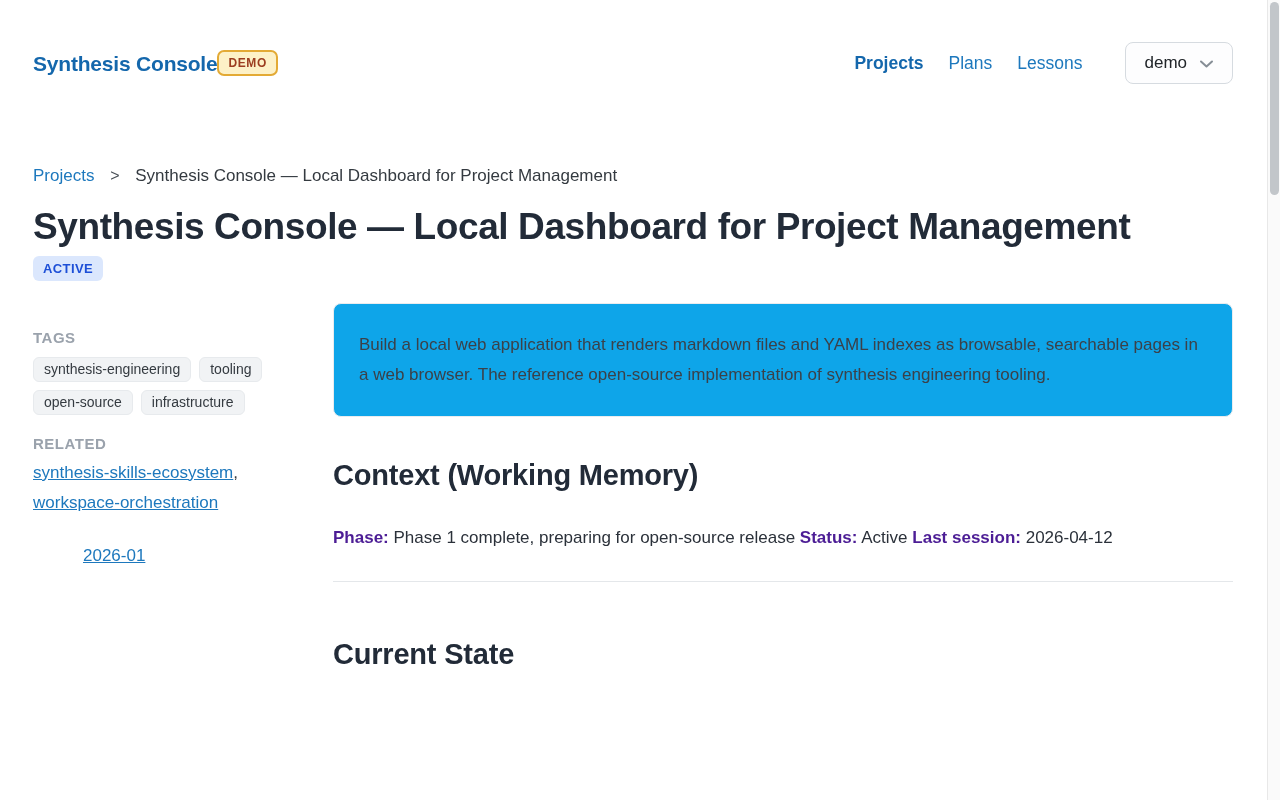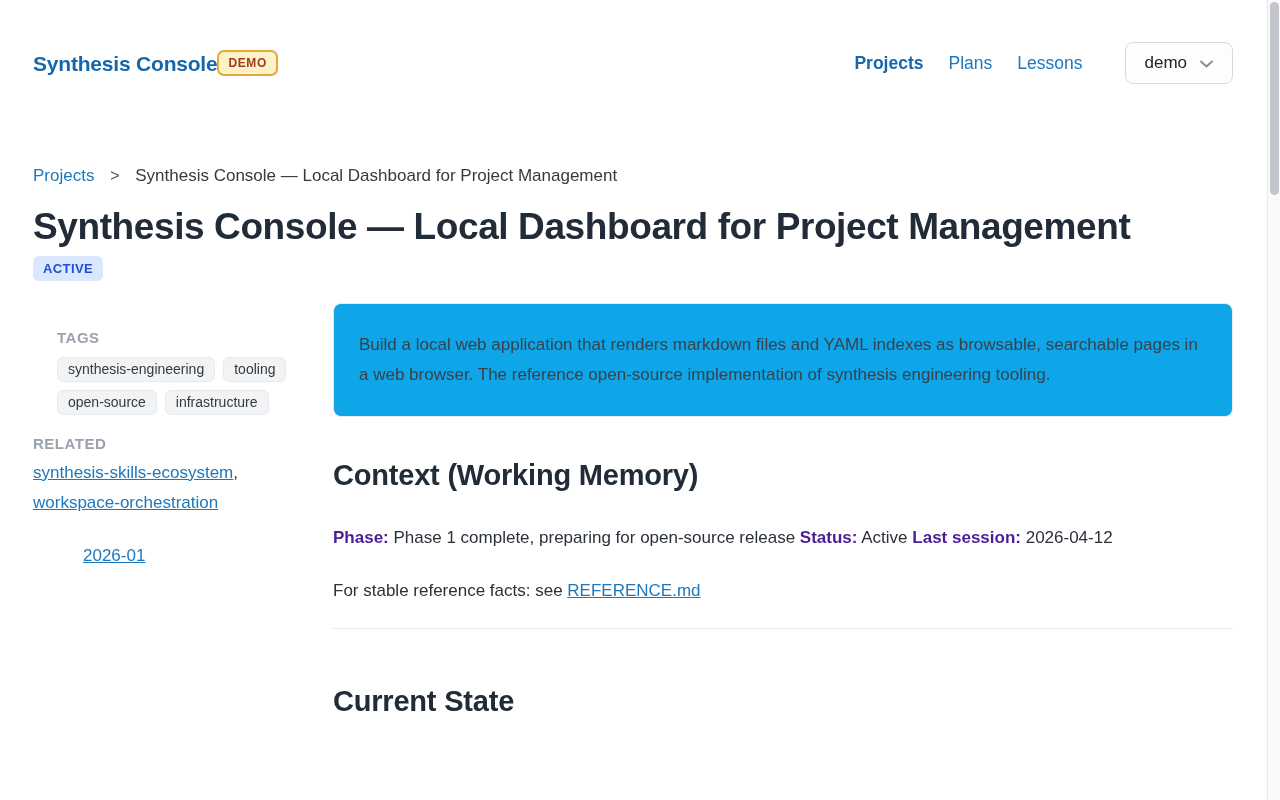--- a/index.html
+++ b/index.html
@@ -71,21 +71,21 @@
   .side-heading {
     font-size: 15px; font-weight: 700; letter-spacing: 0.5px;
     color: #6b7280; text-transform: uppercase;
   }
   .side-heading.light { color: #9aa2ac; }
   .meta-table { margin-top: 12px; width: 100%; border-collapse: collapse; }
   .meta-table td { padding: 8px 0 8px 8px; border-bottom: 1px solid #e3e6ea; font-size: 15.5px; }
   .meta-table td.label { color: #5b6470; font-weight: 700; width: 142px; }
   .meta-table td.value { color: #212529; }
 
-  .tags-section { margin-top: 26px; margin-left: 24px; }
+  .tags-section { margin-top: 26px; }
   .tag-list { margin-top: 11px; display: flex; flex-wrap: wrap; gap: 8px; }
   .tag-chip {
     background: #f1f3f5; border: 1px solid #e7eaed; border-radius: 6px;
     padding: 3px 10px 4px; font-size: 14px; color: #343a40; white-space: nowrap;
   }
 
   .related-section { margin-top: 20px; }
   .related-links { margin-top: 6px; font-size: 17px; line-height: 30px; color: #343a40; }
   .related-links a { color: #1d78bd; text-decoration: underline; }
 
@@ -198,22 +198,20 @@
 
       <h2 class="section-heading">Context (Working Memory)</h2>
 
       <p class="context-paragraph"><strong>Phase:</strong>
         <span>Phase 1 complete, preparing for open-source release</span>
         <strong>Status:</strong>
         <span>Active</span>
         <strong>Last session:</strong>
         <span>2026-04-12</span></p>
 
-      <p class="reference-paragraph"><span>For stable reference facts: see</span>
-        <a href="#">REFERENCE.md</a></p>
 
       <hr class="divider">
 
       <h2 class="section-heading current-state-heading">Current State</h2>
 
     </div>
   </div>
 
 </div>
 

